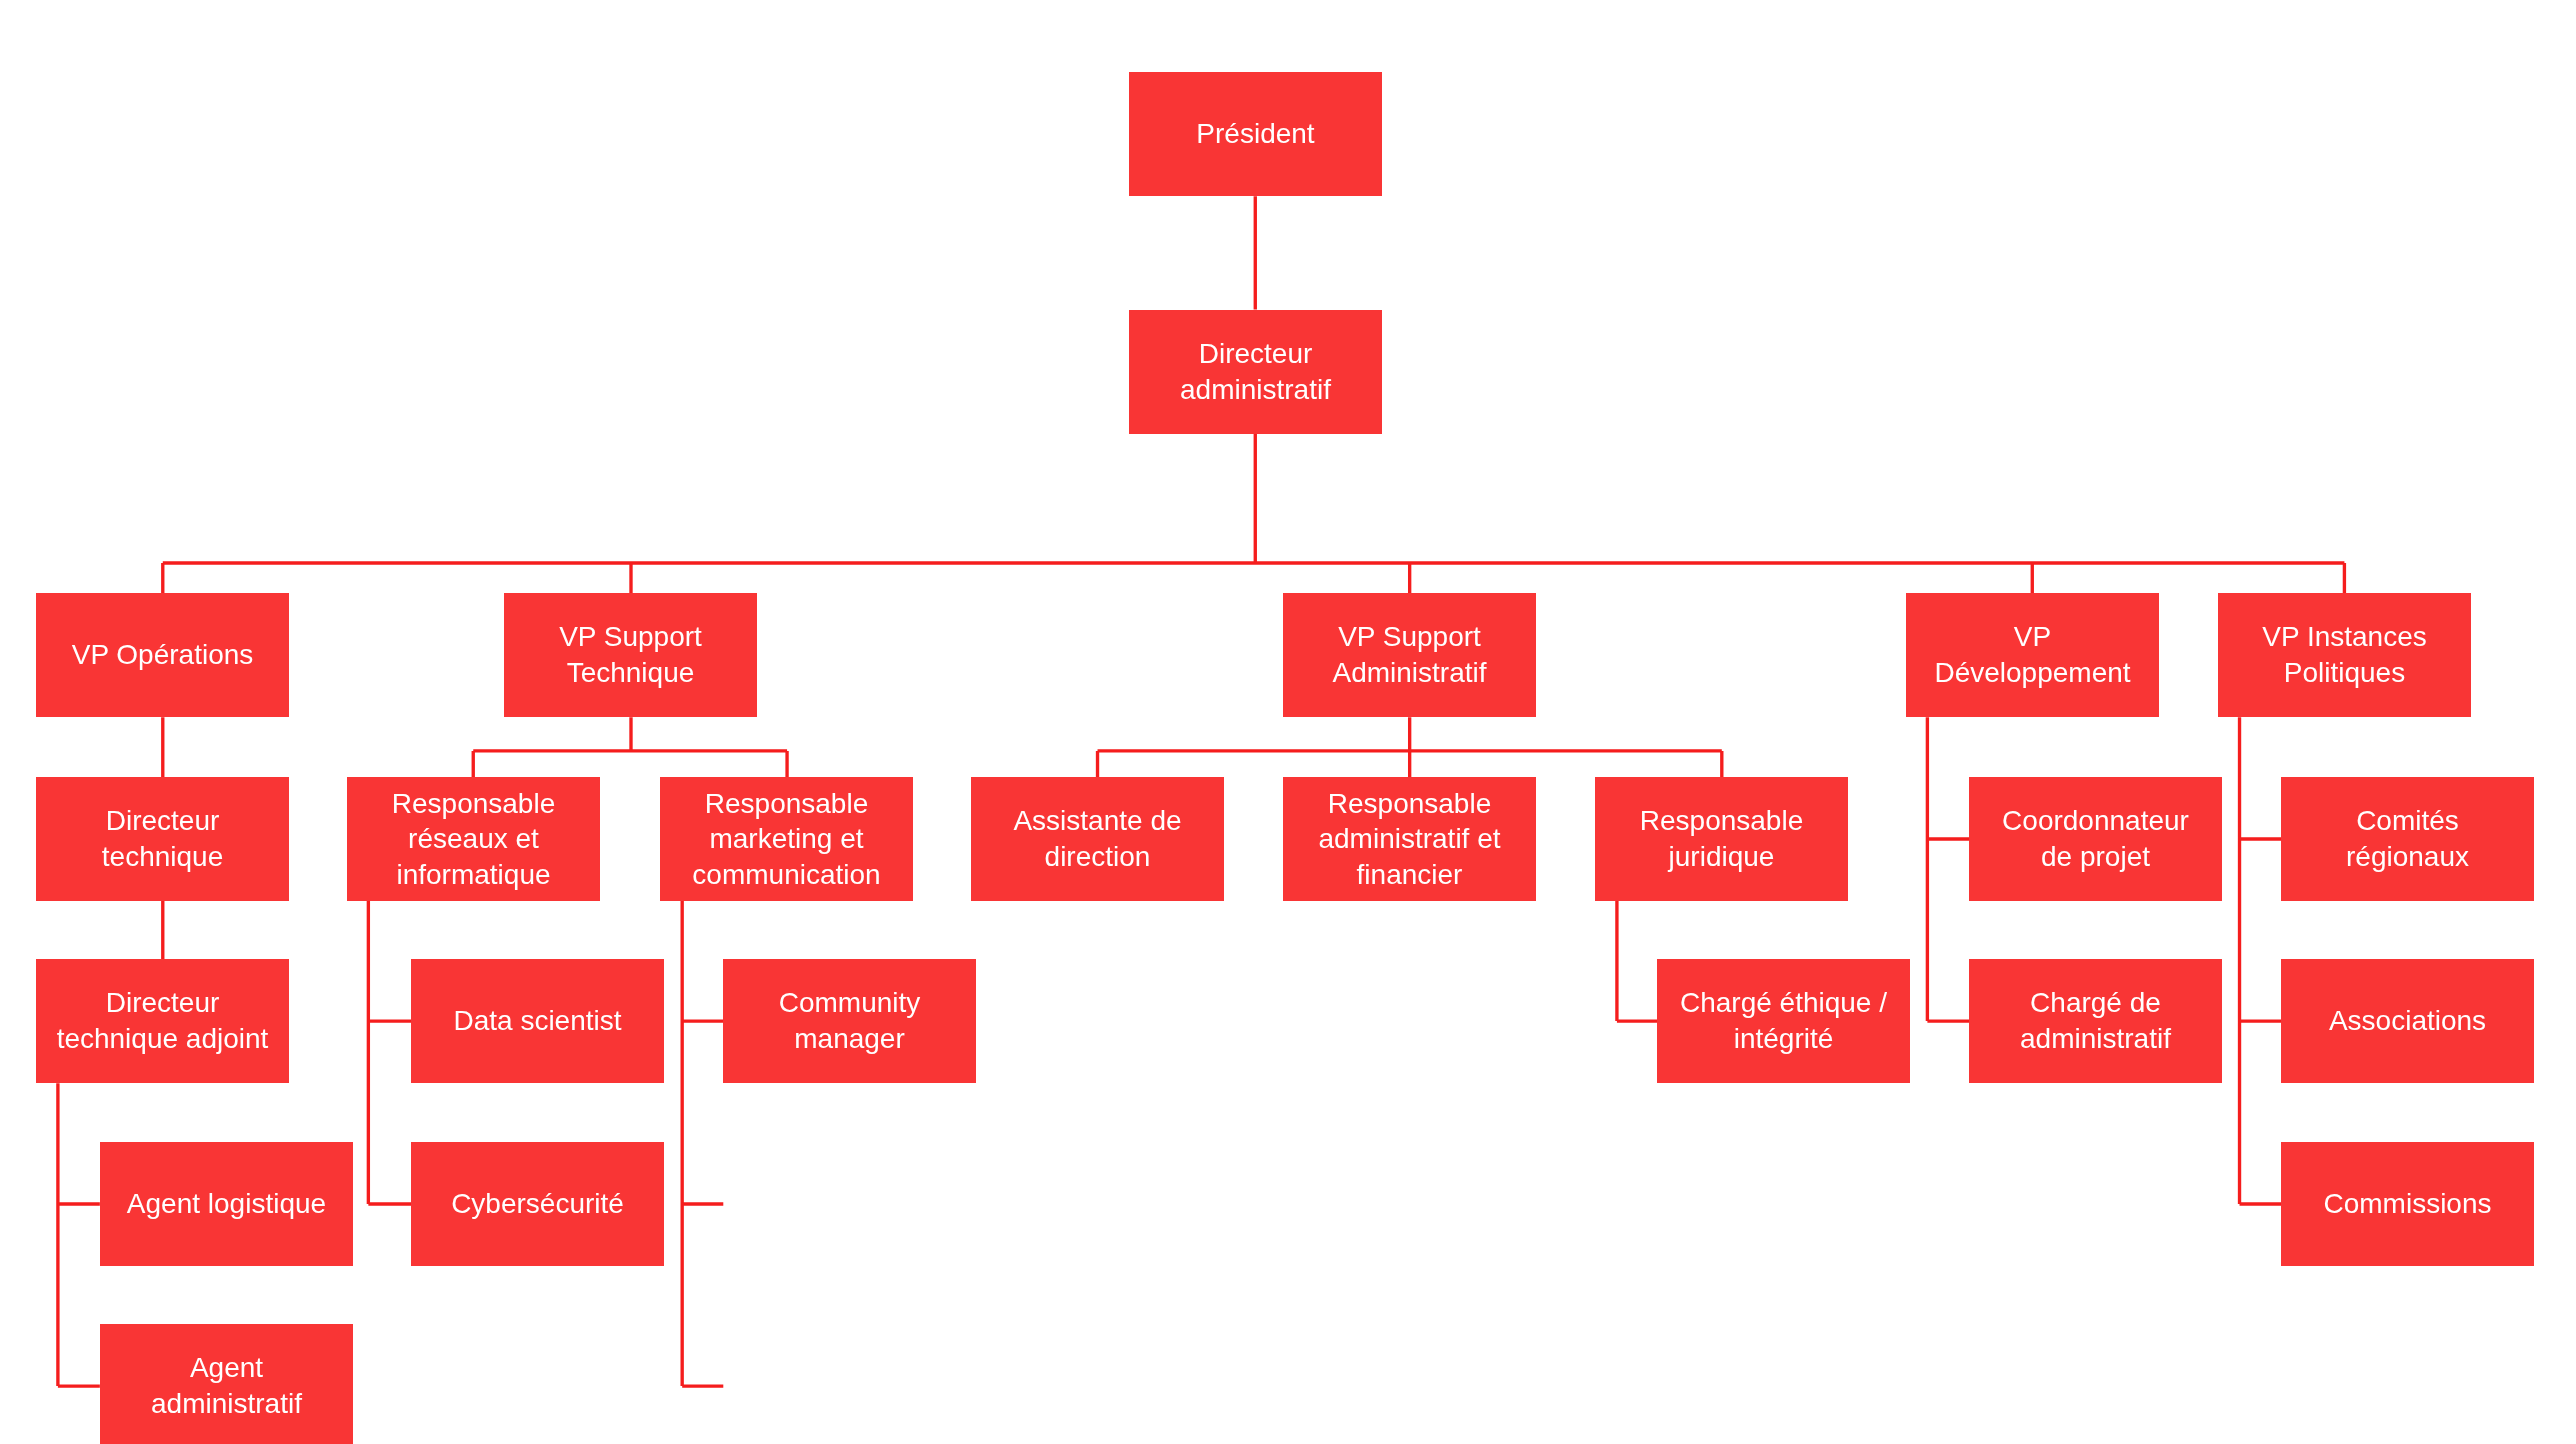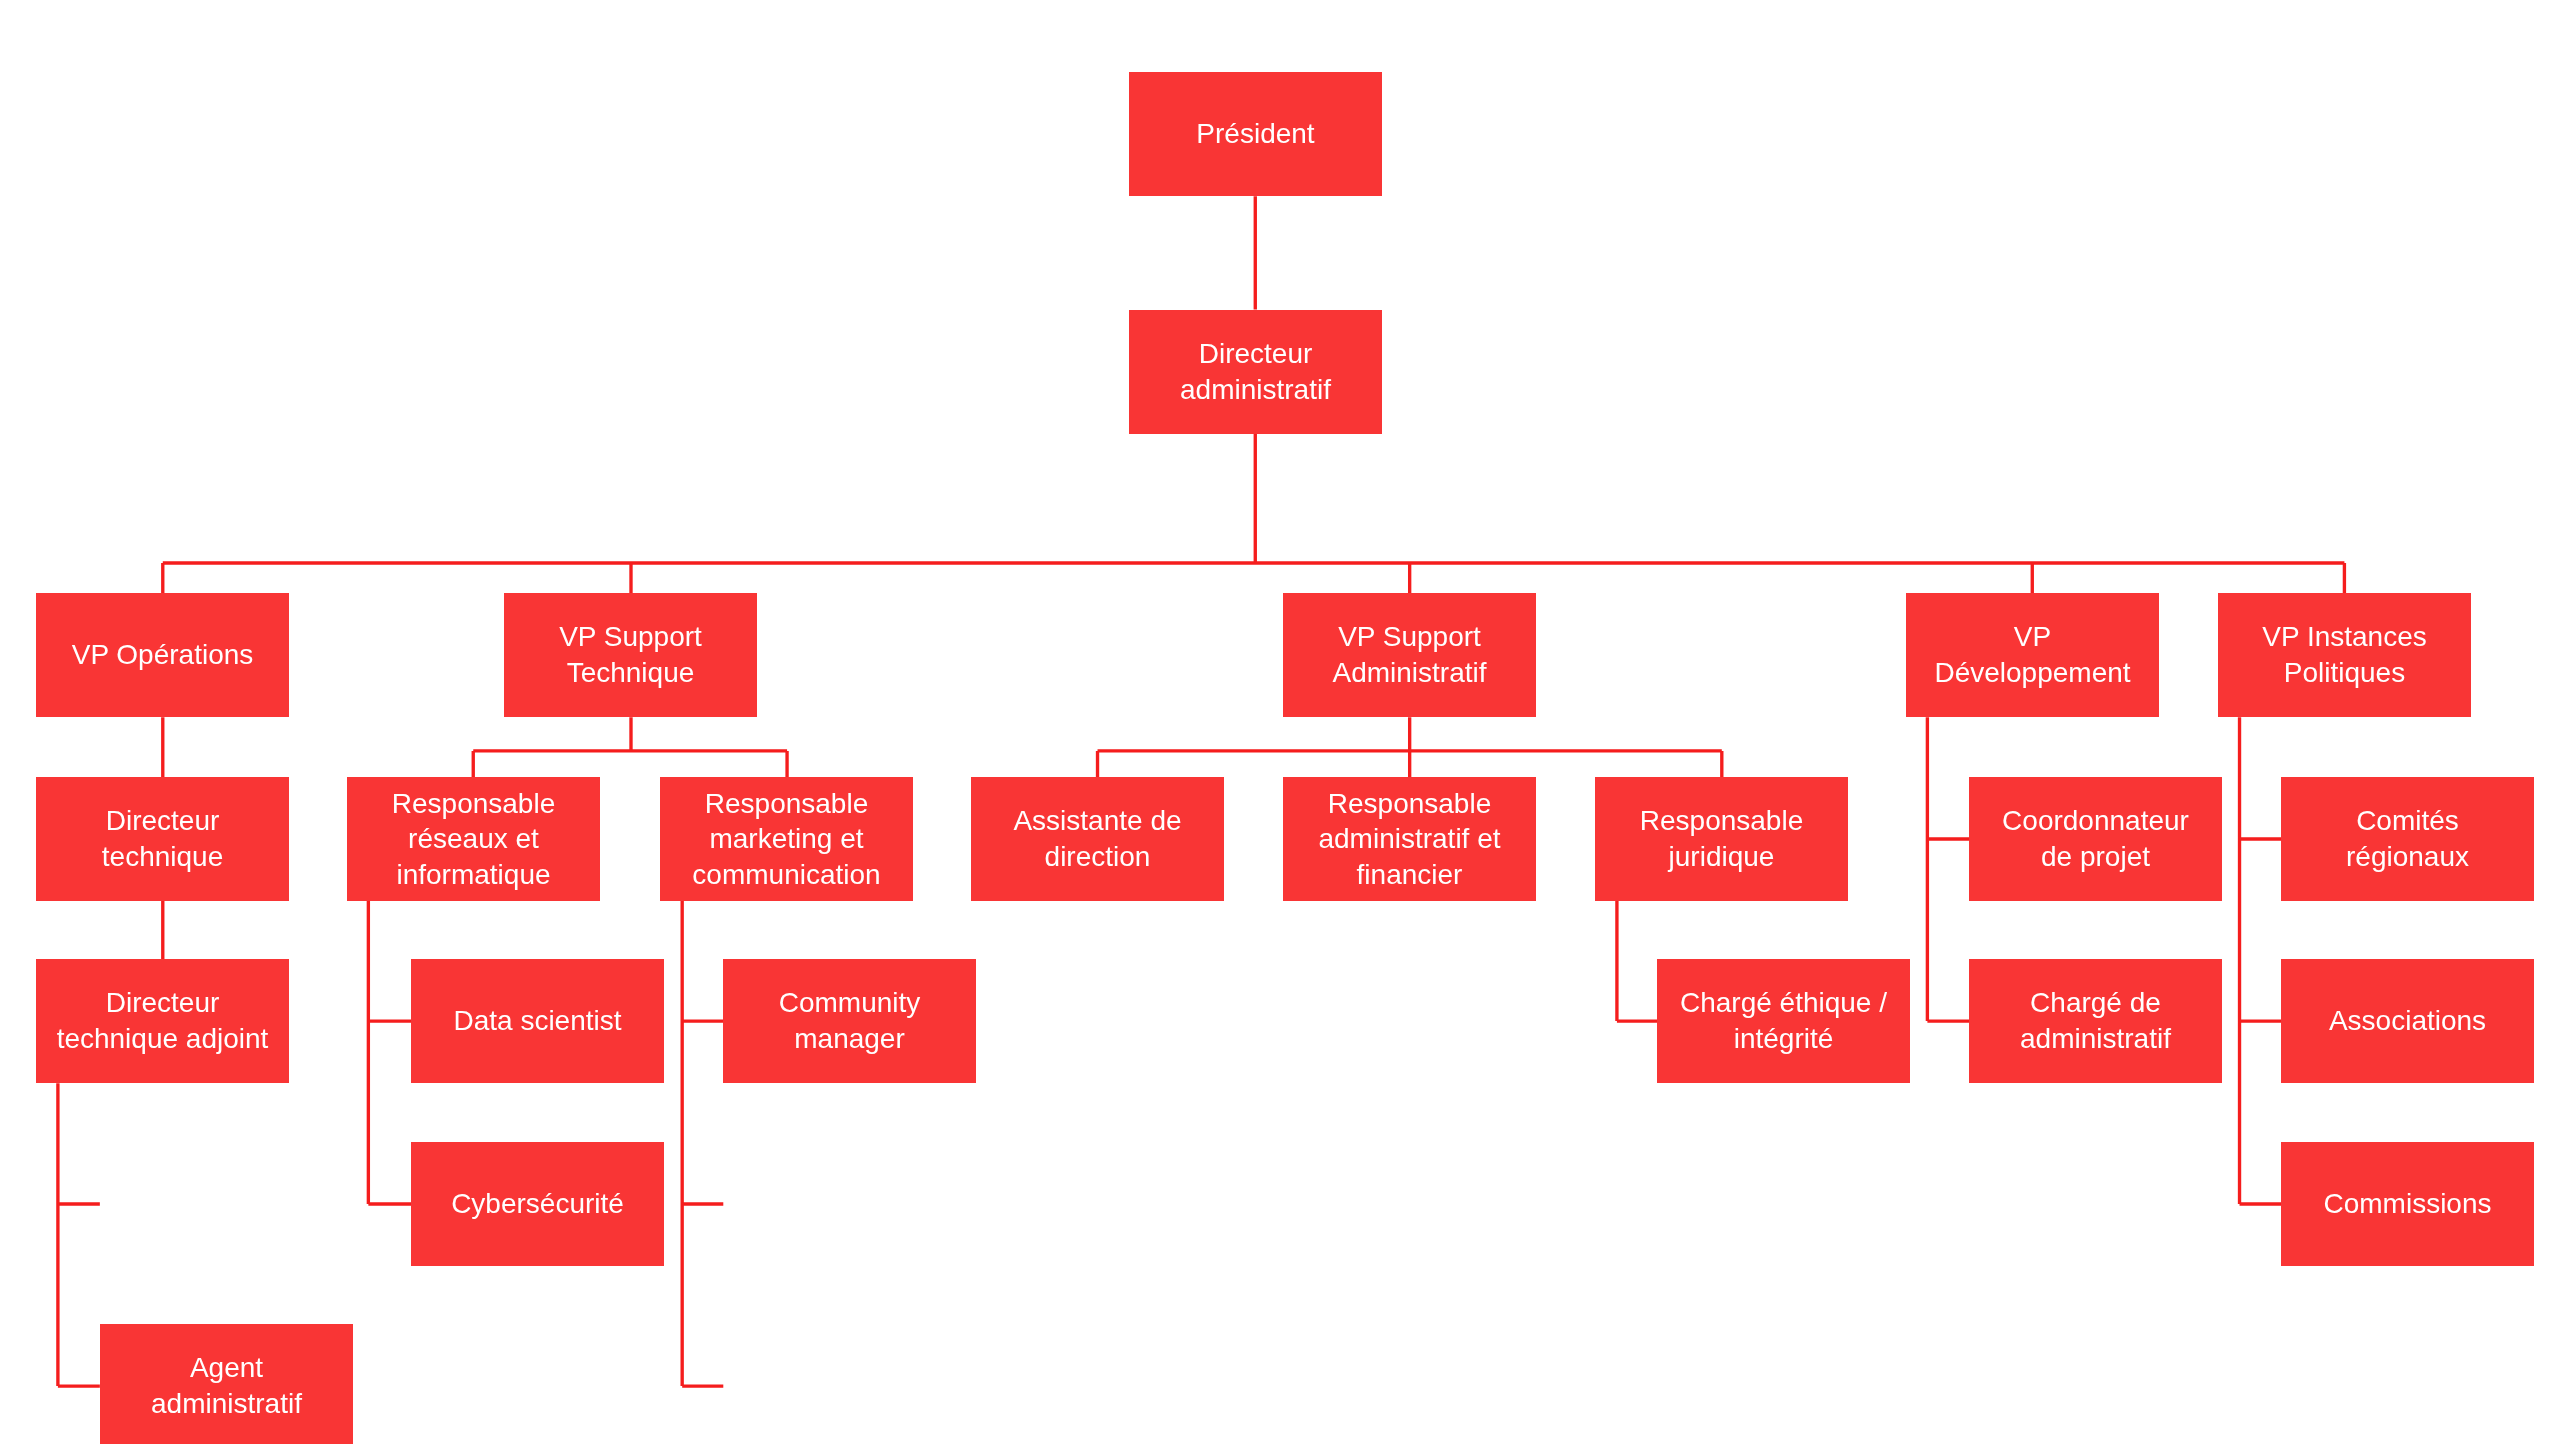--- a/index.html
+++ b/index.html
@@ -93,20 +93,21 @@
   </svg>
 
   <div class="node" style="left:1129px;top:31px">Président</div>
   <div class="node" style="left:1129px;top:269px">Directeur
 administratif</div>
   <div class="node" style="left:36px;top:552px">VP Opérations</div>
   <div class="node" style="left:36px;top:736px">Directeur
 technique</div>
   <div class="node" style="left:36px;top:918px">Directeur
 technique adjoint</div>
+  <div class="node" style="left:100px;top:1101px">Agent logistique</div>
   <div class="node" style="left:100px;top:1283px">Agent
 administratif</div>
   <div class="node" style="left:504px;top:552px">VP Support
 Technique</div>
   <div class="node" style="left:347px;top:736px">Responsable
 réseaux et
 informatique</div>
   <div class="node" style="left:411px;top:918px">Data scientist</div>
   <div class="node" style="left:411px;top:1101px">Cybersécurité</div>
   <div class="node" style="left:660px;top:736px">Responsable

